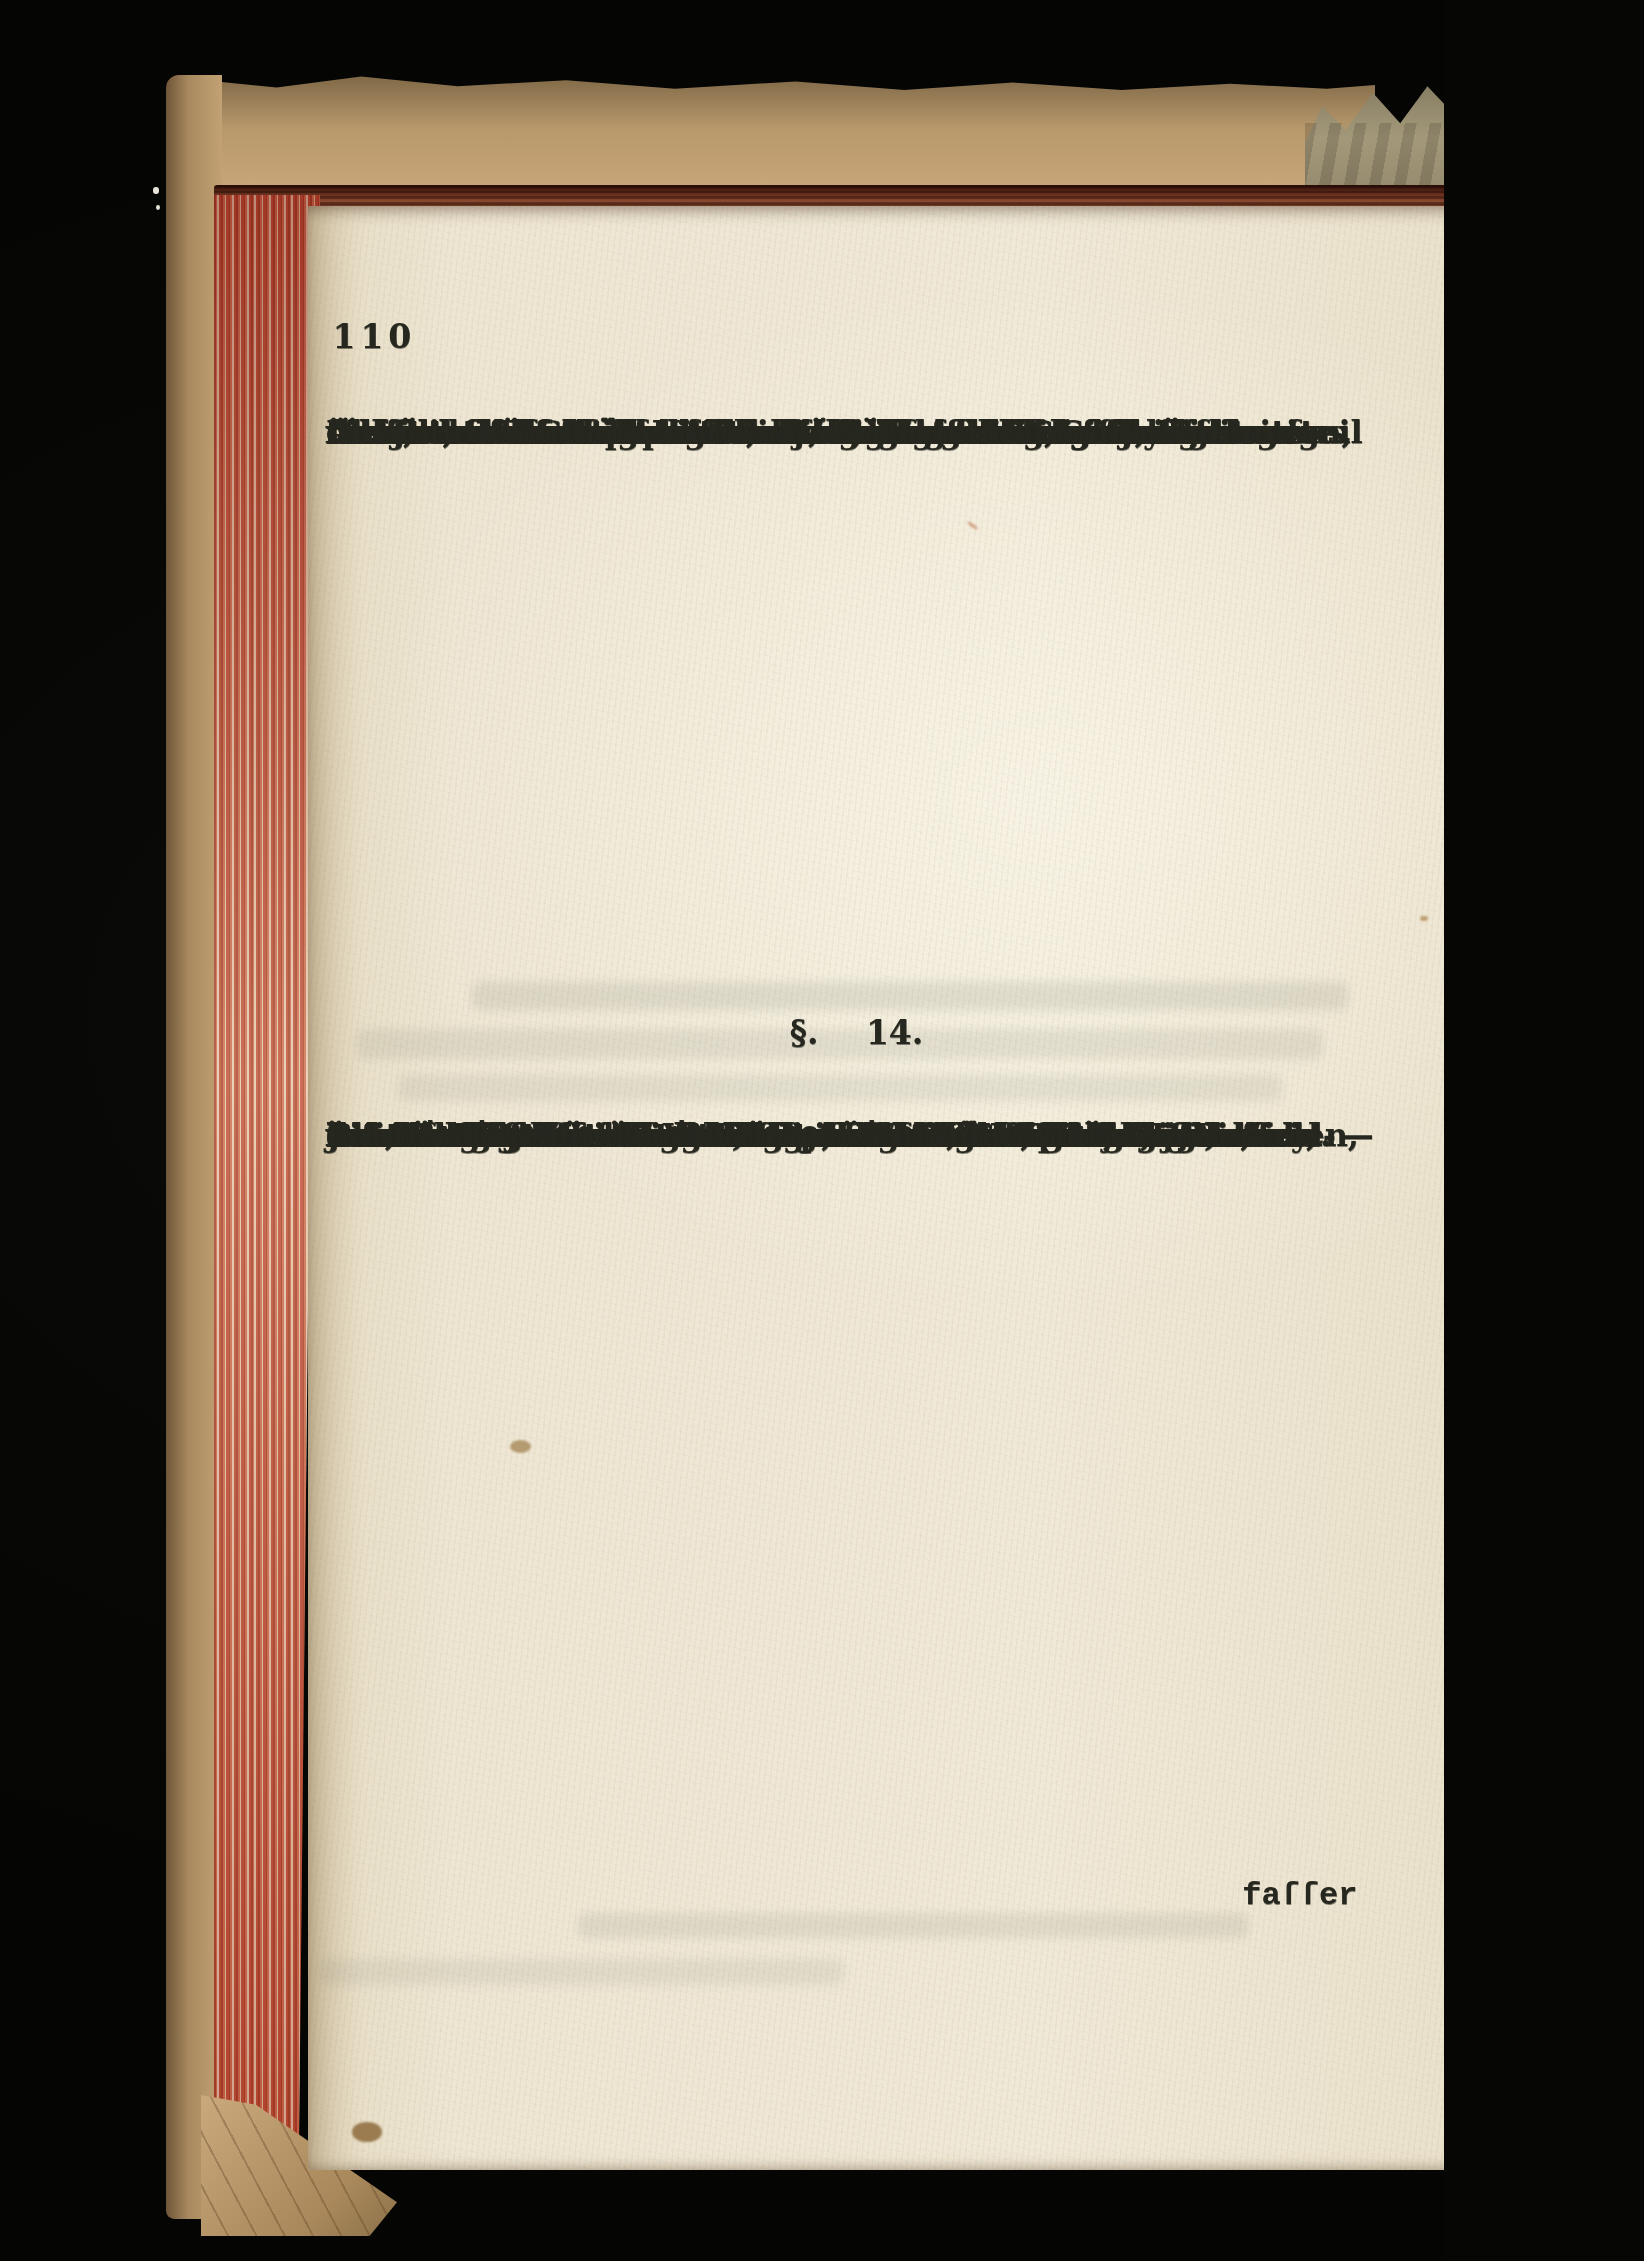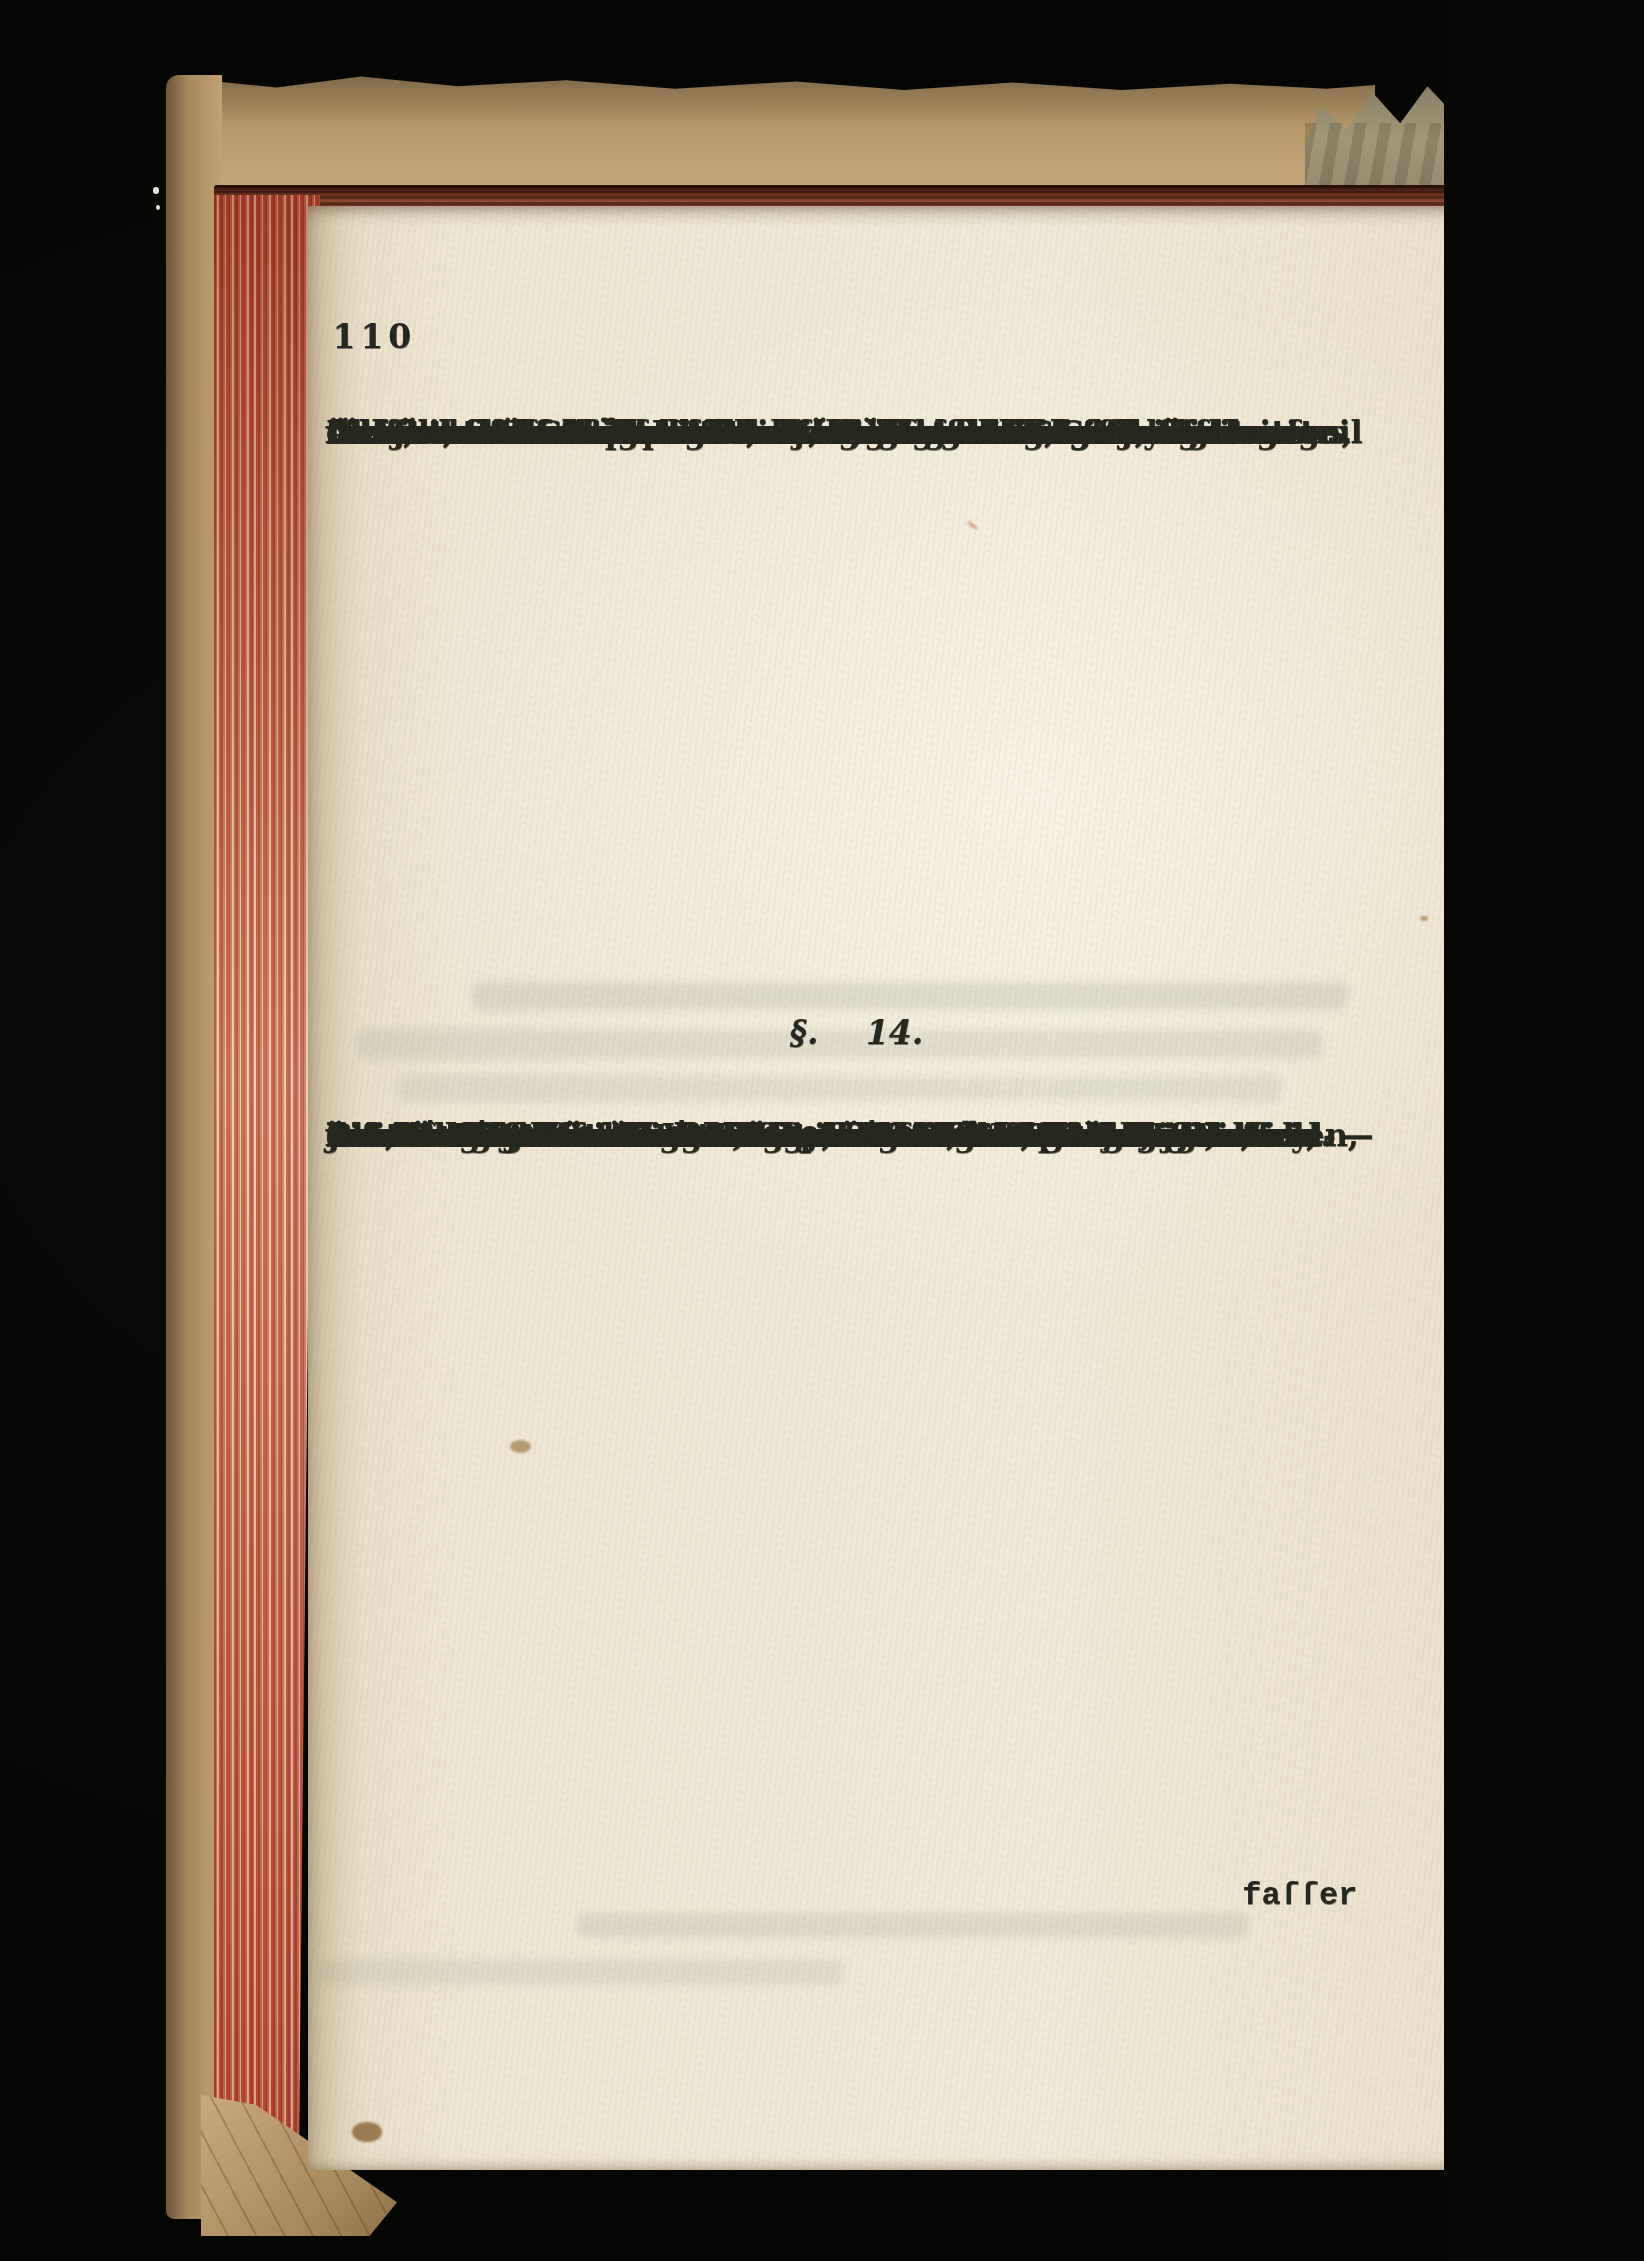--- a/index.html
+++ b/index.html
@@ -56,21 +56,21 @@
        text-shadow:0.3px 0.5px 0.6px rgba(38,39,31,0.55);}
   .pagenum{left:24.6px;top:111px;font-size:33px;letter-spacing:4.9px;}
   .runhead{left:98px;top:106px;width:966px;text-align:center;font-size:36px;
            letter-spacing:3.3px;word-spacing:18px;white-space:nowrap;}
   .para{left:18px;width:1061px;font-size:32px;line-height:48px;letter-spacing:-0.2px;}
   .para .tline{position:static;text-align:justify;text-align-last:justify;}
   .p1{top:202px;}
   .p1 .tline:last-child{text-align-last:left;}
   .p2{top:905px;}
   .p2 .tline:first-child{text-indent:75px;font-family:Liberation Mono, monospace;}
-  .section{left:18px;top:807px;width:1061px;text-align:center;font-size:33px;word-spacing:36px;font-style:italic;}
+  .section{left:18px;top:807px;width:1061px;text-align:center;font-size:33px;word-spacing:36px;}
   .catchword{left:18px;top:1671px;width:1061px;text-align:right;padding-right:29.5px;font-size:32px;font-family:Liberation Mono, monospace;}
 
   
   .ghost{background:rgba(108,112,100,0.14);filter:blur(4.9px);border-radius:8.2px;}
   .g1{left:164px;top:776px;width:876px;height:28px;}
   .g2{left:49px;top:823px;width:966px;height:29.5px;opacity:.9;}
   .g3{left:90px;top:869px;width:884px;height:26px;opacity:.8;}
   .g4{left:270px;top:1707px;width:671px;height:24.6px;opacity:.9;}
   .g5{left:11.5px;top:1753px;width:524px;height:26px;opacity:.75;}
   .speck{border-radius:50%;filter:blur(0.8px);}

